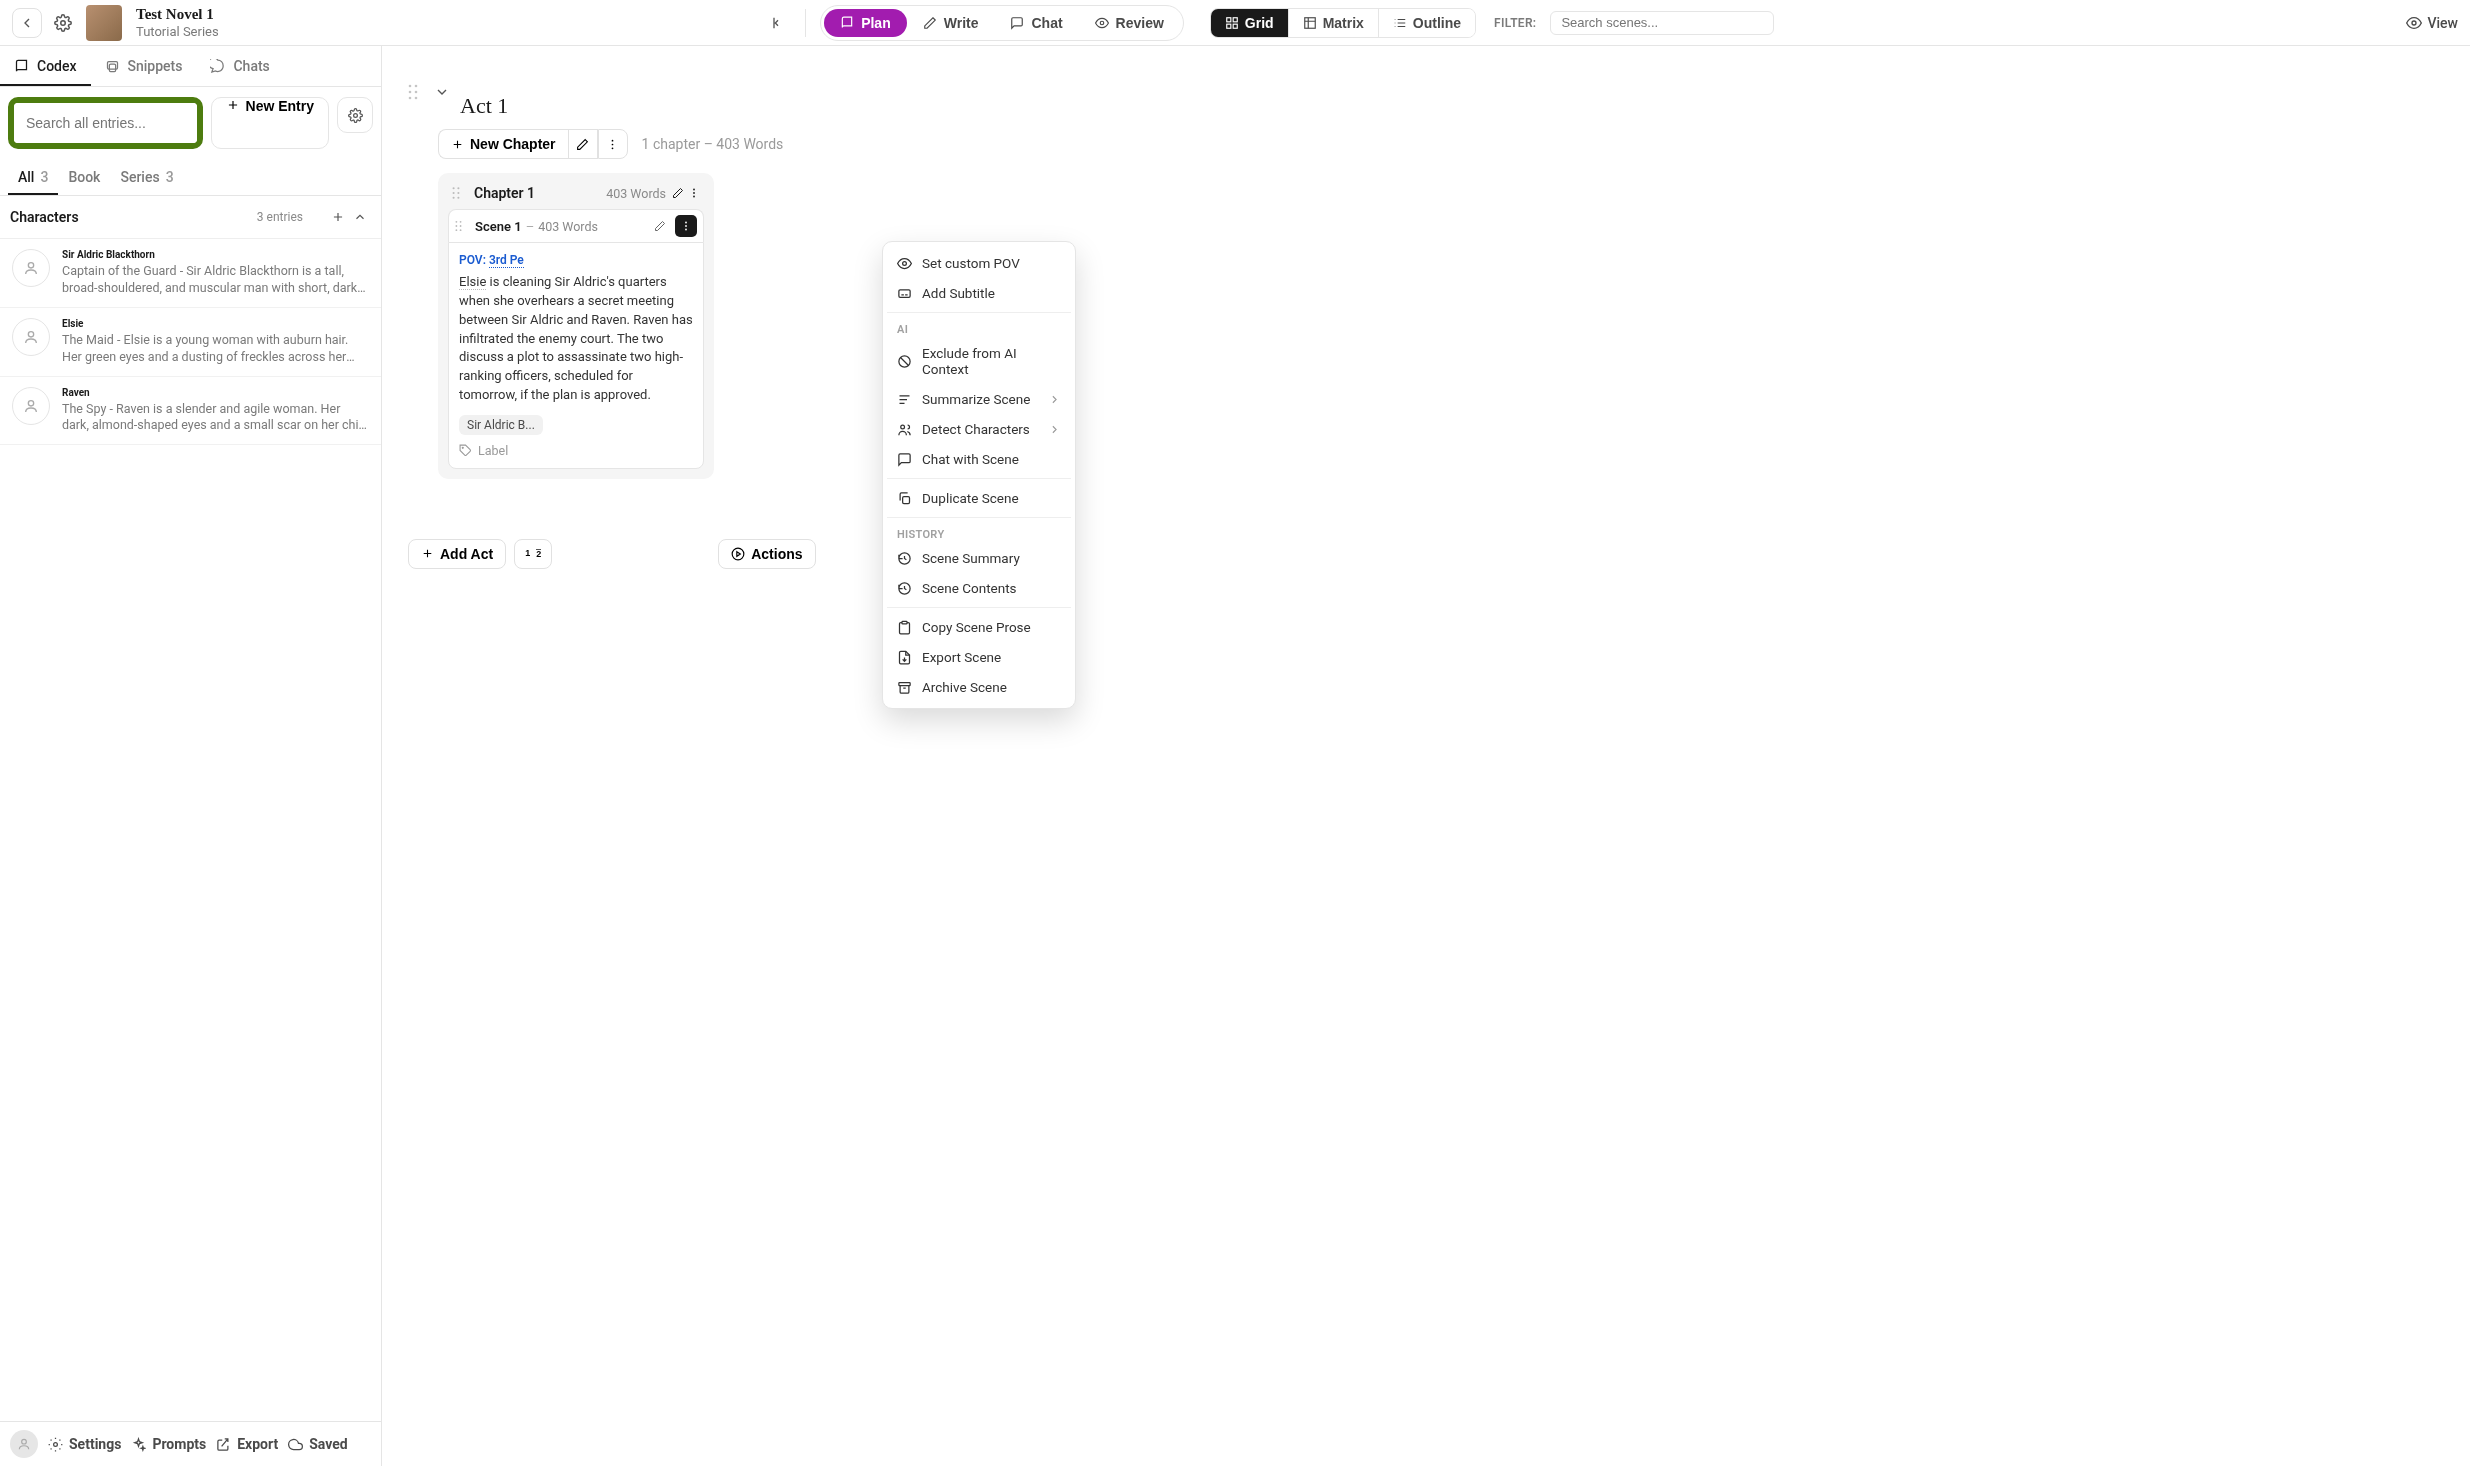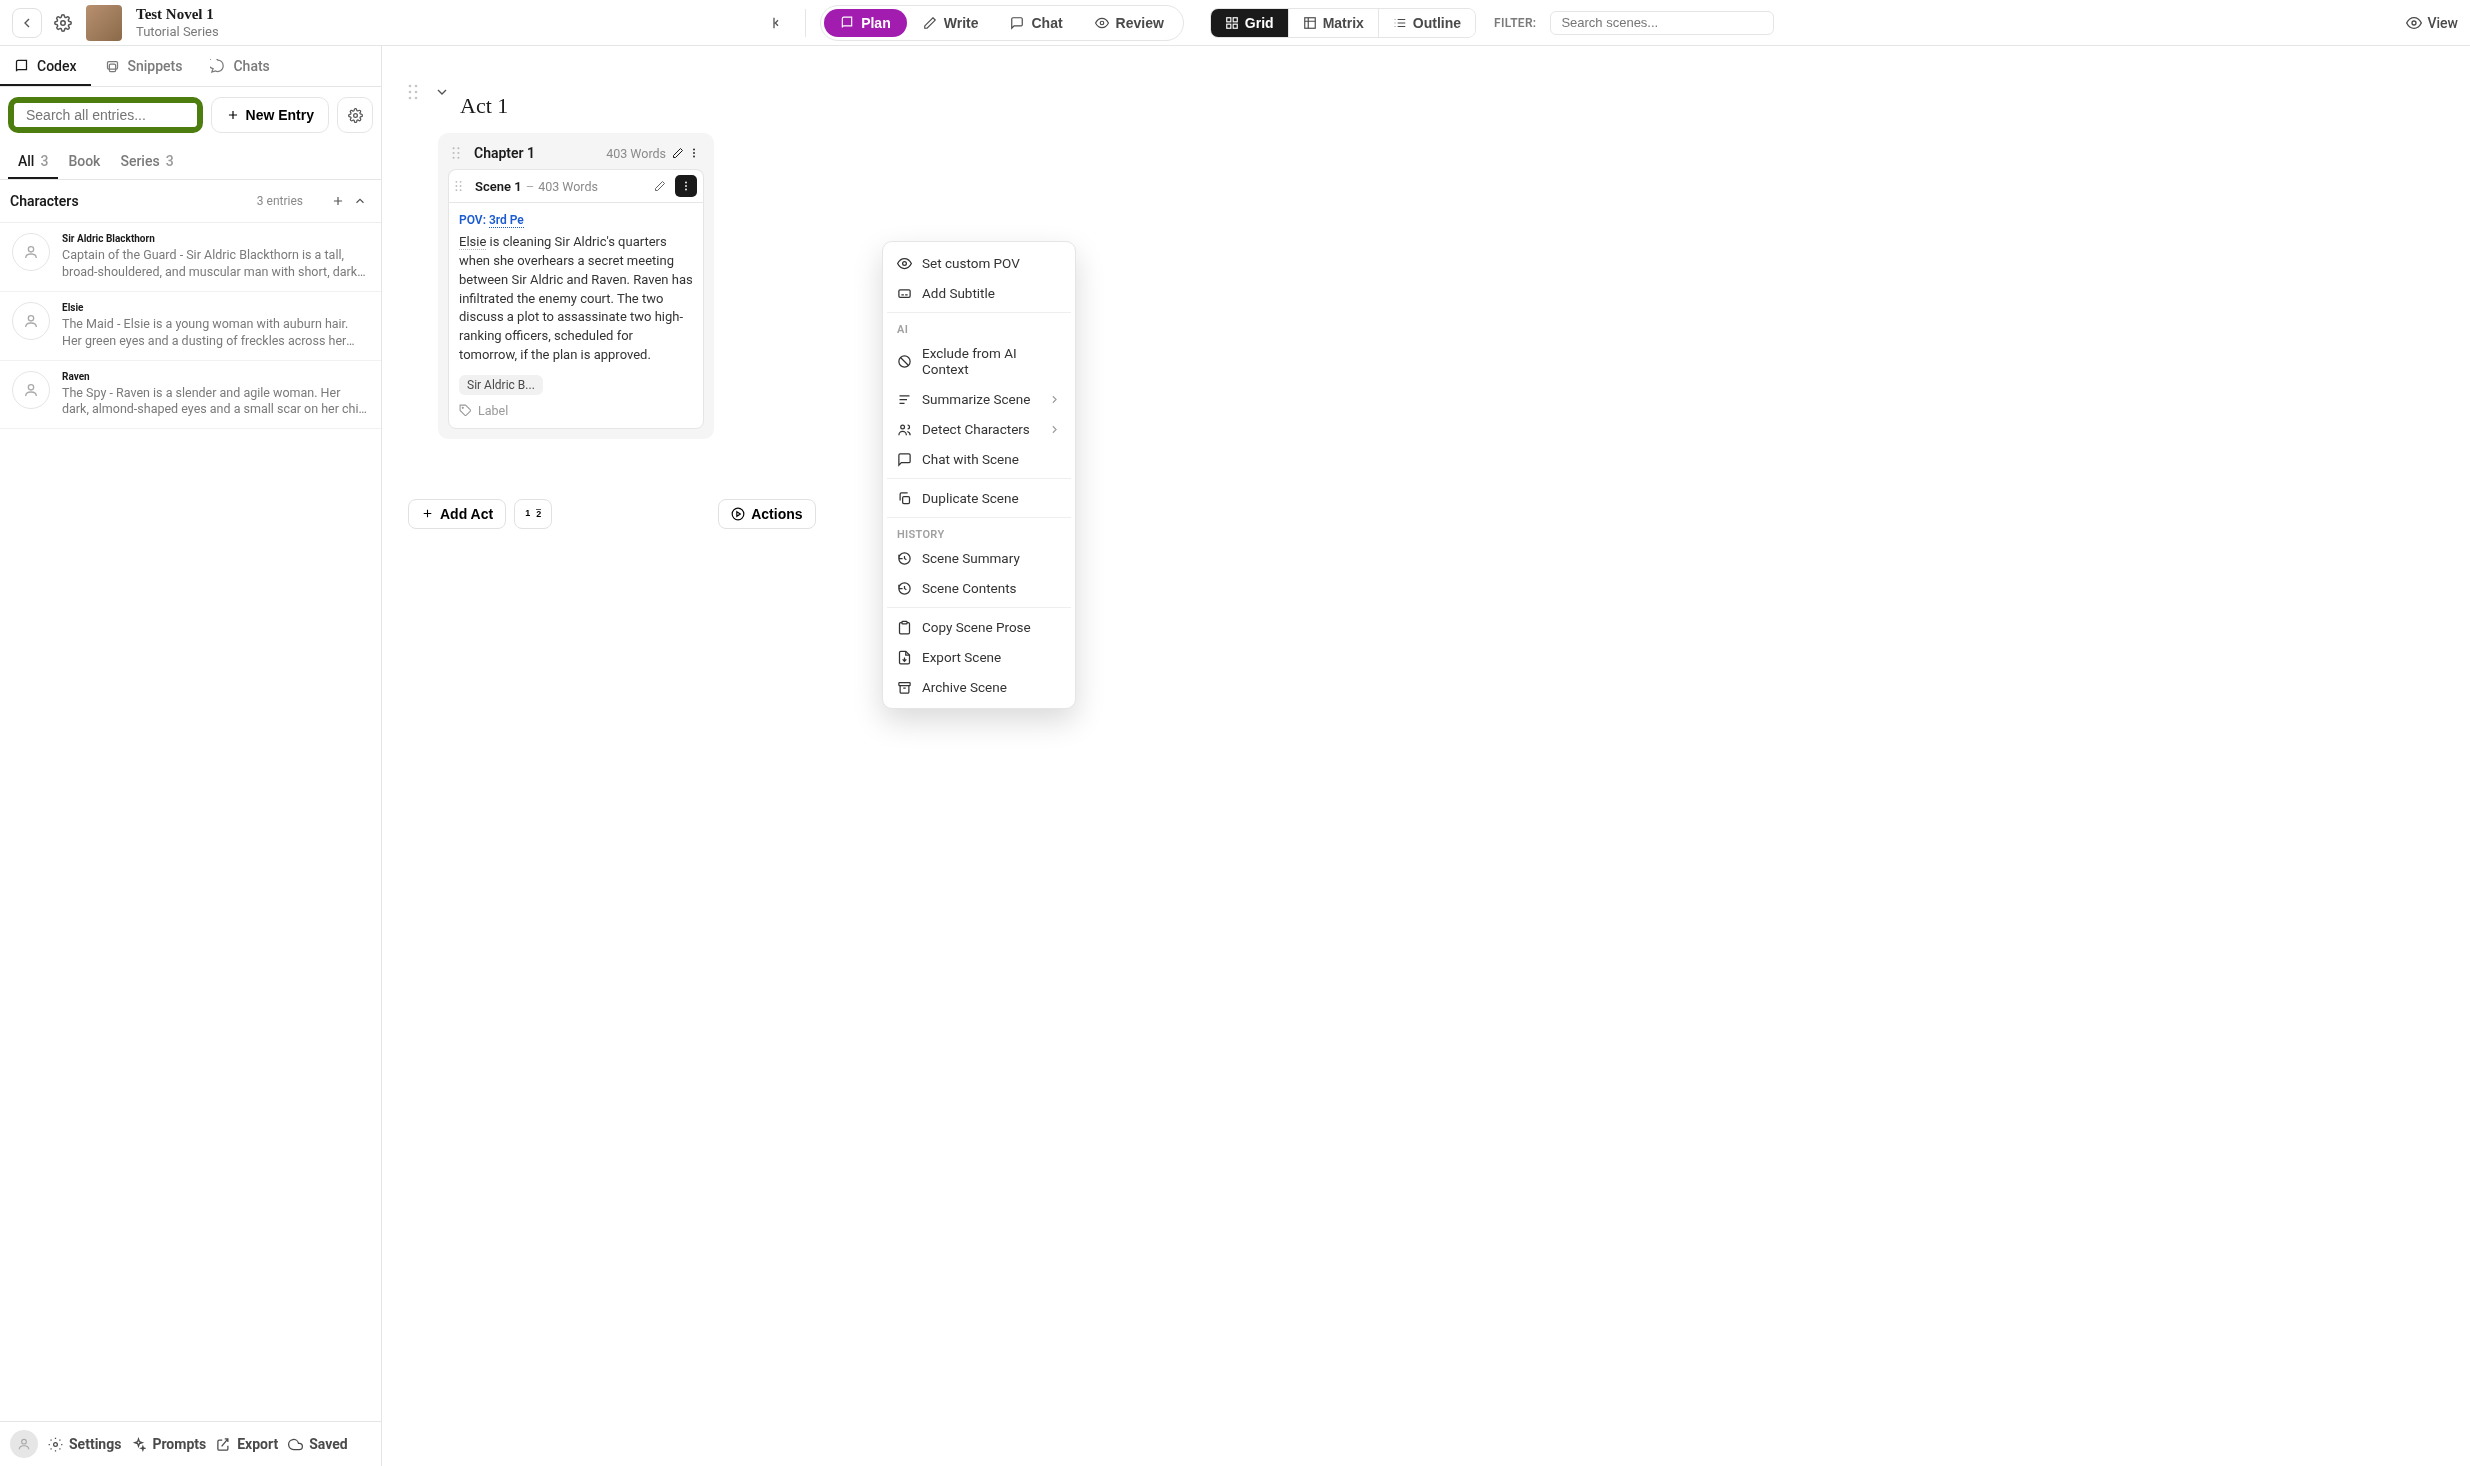--- a/index.html
+++ b/index.html
@@ -31,21 +31,21 @@
     .layout { display:flex; flex:1; min-height:0; }
 
     
     .sidebar { width:382px; border-right:1px solid #e5e5e5; display:flex; flex-direction:column; }
     .side-tabs { display:flex; border-bottom:1px solid #e5e5e5; }
     .side-tab { display:flex; align-items:center; gap:8px; padding:12px 14px 10px; font-size:14px; color:#7a7a7a; cursor:pointer; border-bottom:2px solid transparent; font-weight:550; }
     .side-tab.active { color:#1a1a1a; border-bottom-color:#1a1a1a; }
     .side-toolbar { display:flex; gap:8px; padding:10px 8px; }
     .search-entry { flex:1; display:flex; border:6px solid #4d7c0f; border-radius:10px; overflow:hidden; }
     .search-entry input { flex:1; border:none; padding:0 12px; font-size:14px; color:#333; outline:none; }
-    .new-entry-btn { display:flex; align-items:center; gap:6px; border:1px solid #e5e5e5; background:#fff; border-radius:10px; padding:0 14px; cursor:pointer; font-size:14px; font-weight:550; height:36px; }
+    .new-entry-btn { display:flex; align-items:flex-start; gap:6px; border:1px solid #e5e5e5; background:#fff; border-radius:10px; padding:0 14px; cursor:pointer; font-size:14px; font-weight:550; height:52px; }
     .cog-btn { width:36px; height:36px; border:1px solid #e5e5e5; border-radius:10px; display:flex; align-items:center; justify-content:center; background:#fff; cursor:pointer; color:#555; }
     .side-filter-tabs { display:flex; gap:0; border-bottom:1px solid #e5e5e5; padding:0 8px; }
     .sftab { display:flex; align-items:center; gap:6px; padding:10px 10px 8px; font-size:14px; color:#7a7a7a; cursor:pointer; border-bottom:2px solid transparent; font-weight:550; }
     .sftab.active { color:#1a1a1a; border-bottom-color:#1a1a1a; }
     .sftab .count { color:#9a9a9a; }
     .group-head { display:flex; align-items:center; padding:10px 10px; border-bottom:1px solid #eee; }
     .group-head .gh-title { font-weight:600; font-size:14px; flex:1; }
     .group-head .gh-meta { font-size:12px; color:#8a8a8a; margin-right:24px; }
     .group-head .gh-btn { width:22px; height:22px; display:flex; align-items:center; justify-content:center; cursor:pointer; color:#555; }
     .entry { display:flex; gap:12px; padding:10px 12px; border-bottom:1px solid #f1f1f1; cursor:pointer; }
@@ -351,20 +351,41 @@
           </svg>
         </span>
       <span class="caret">
           <svg width="16" height="16" viewBox="0 0 24 24" fill="none" stroke="currentColor" stroke-width="2">
             <path d="M6 9l6 6 6-6"></path>
           </svg>
         </span>
       <span class="act-title">Act 1</span>
     </div>
 
+    <div class="chapter-ctrls">
+      <button class="btn-outline btn-split-left">
+        <svg width="13" height="13" viewBox="0 0 24 24" fill="none" stroke="currentColor" stroke-width="2">
+            <path d="M12 5v14M5 12h14"></path>
+          </svg>
+        <span>New Chapter</span>
+      </button>
+      <button class="btn-split-mid">
+          <svg width="13" height="13" viewBox="0 0 24 24" fill="none" stroke="currentColor" stroke-width="2">
+            <path d="M17 3l4 4L7 21H3v-4z"></path>
+          </svg>
+        </button>
+      <button class="btn-split-right">
+          <svg width="13" height="13" viewBox="0 0 24 24" fill="currentColor">
+            <circle cx="12" cy="5" r="1.6"></circle>
+            <circle cx="12" cy="12" r="1.6"></circle>
+            <circle cx="12" cy="19" r="1.6"></circle>
+          </svg>
+        </button>
+      <span class="chapter-meta">1 chapter  –  403 Words</span>
+    </div>
 
     <div class="chapter-card">
       <div class="chapter-head">
         <span class="drag-handle">
             <svg width="8" height="14" viewBox="0 0 10 16" fill="#bbb">
               <circle cx="2" cy="2" r="1.3"></circle>
               <circle cx="8" cy="2" r="1.3"></circle>
               <circle cx="2" cy="8" r="1.3"></circle>
               <circle cx="8" cy="8" r="1.3"></circle>
               <circle cx="2" cy="14" r="1.3"></circle>

